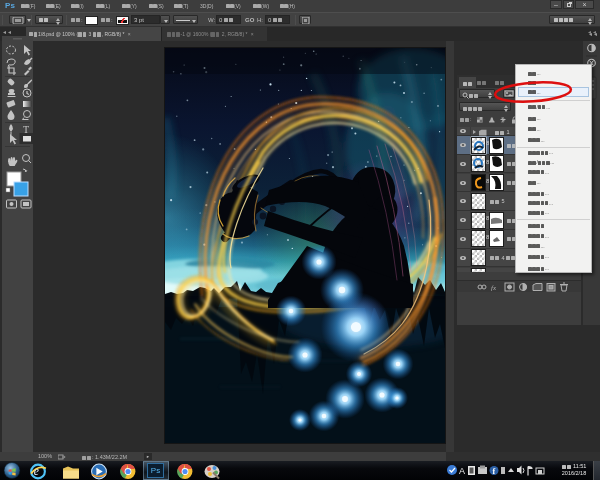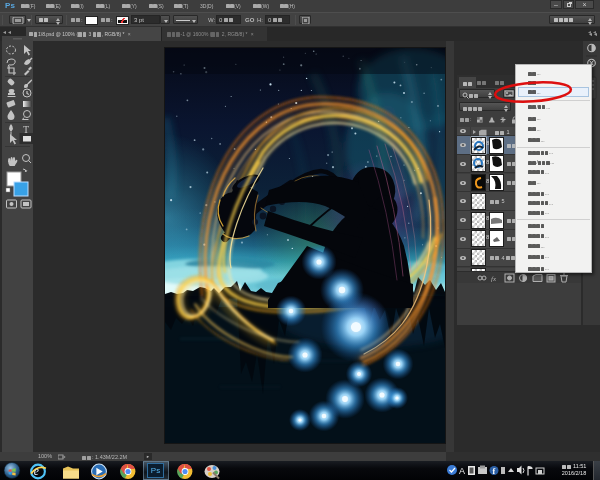--- a/index.html
+++ b/index.html
@@ -724,21 +724,21 @@
         <div class="lrow" style="top:121.7px;">
           <span class="eye"></span>
           <span class="thumb chk" style="left:15px;"></span>
           <span class="ltext" style="left:33px;"><i class="c sm"></i><i class="c sm"></i> 4 <i class="c sm"></i><i class="c sm"></i></span>
         </div>
         <div class="lrow" style="top:140.5px;height:5px;border:none;">
           <span class="thumb chk" style="left:15px;top:1px;"></span>
         </div>
       </div>
 
-      <div class="abs" style="left:0;top:196px;width:124px;height:12px;background:#383838;border-top:1px solid #2c2c2c;">
+      <div class="abs" style="left:0;top:205px;width:124px;height:12px;background:#383838;border-top:1px solid #2c2c2c;">
         <svg width="124" height="12">
           <g stroke="#b0b0b0" fill="none" stroke-width="1">
             <circle cx="23" cy="6" r="2"></circle>
               <circle cx="27" cy="6" r="2"></circle>
             <text x="34" y="9" font-size="7" font-style="italic" fill="#b0b0b0" stroke="none" font-family="Liberation Serif">fx</text>
             <rect x="48" y="2" width="9" height="8"></rect>
               <circle cx="52.5" cy="6" r="2" fill="#b0b0b0"></circle>
             <circle cx="66" cy="6" r="3.5"></circle>
               <path d="M66 2.5 a3.5 3.5 0 0 1 0 7z" fill="#b0b0b0"></path>
             <path d="M76 4 l3-1.5 6 0 0 7 -9 0z" fill="#555"></path>

